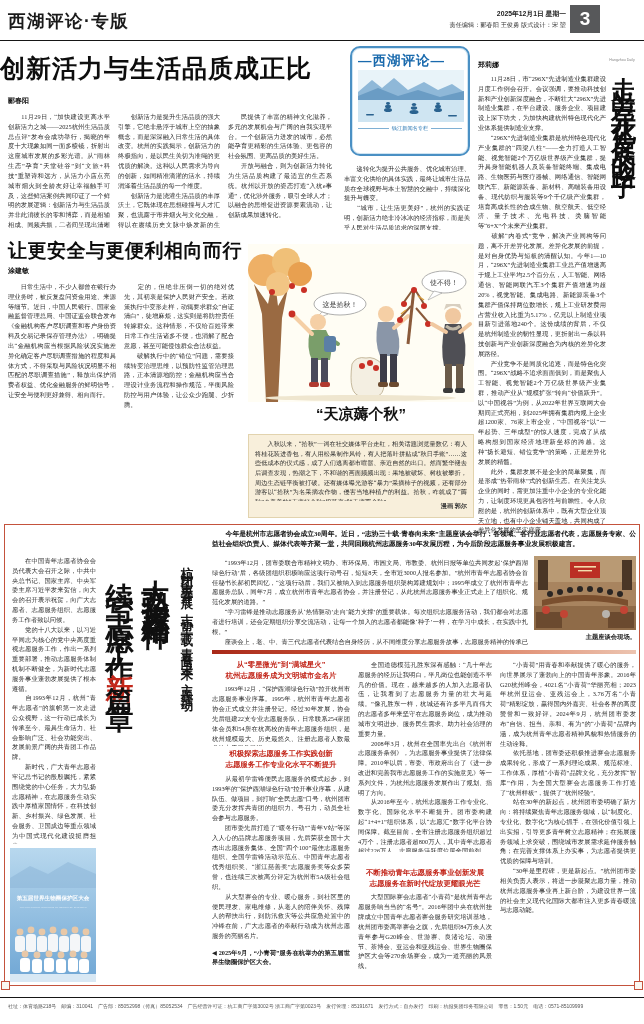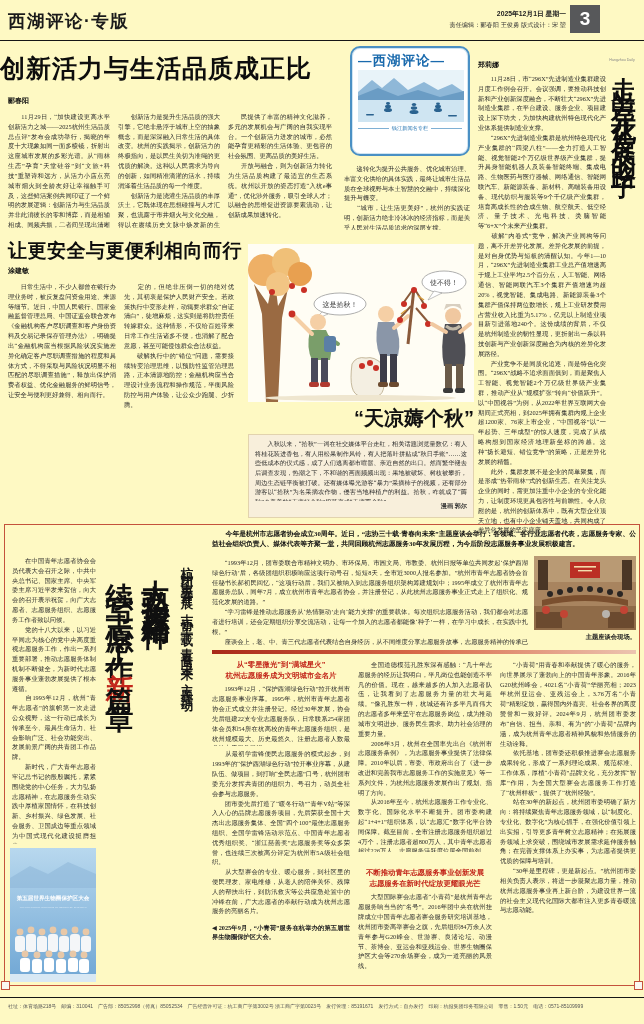--- a/index.html
+++ b/index.html
@@ -1,16 +1,16 @@
 <!DOCTYPE html>
 <html><head>
 <meta charset="utf-8">
 <style>
   html,body{margin:0;padding:0;background:#e9e7e0;}
-  .page{position:relative;width:644px;height:1024px;background:#fef9c3;overflow:hidden;
+  .page{position:relative;width:644px;height:1024px;background:#ffffff;overflow:hidden;
         font-family:"Liberation Serif","DejaVu Serif",serif;color:#222;}
   .abs{position:absolute;}
   .txt{font-size:6.3px;line-height:1.56;text-align:justify;white-space:pre-line;color:#2b2b2b;overflow:hidden;}
   .hl{font-family:"Liberation Sans","DejaVu Sans",sans-serif;font-weight:900;color:#0d0d0d;}
   .author{font-size:7px;font-weight:bold;color:#111;font-family:"Liberation Sans",sans-serif;}
   .v{writing-mode:vertical-rl;}
   .red{color:#c3271b;}
   .subhead{font-family:Liberation Sans, sans-serif;font-weight:bold;color:#c3271b;
            font-size:7.4px;line-height:1.45;text-align:center;white-space:pre-line;}
   .rule{position:absolute;left:0;width:644px;border-top:1.6px solid #161616;}
@@ -28,22 +28,22 @@
   
   .wl-box{position:absolute;left:350px;top:46px;width:120px;height:110px;background:#fff;
           border:2px solid #4a90c4;border-radius:10px;box-shadow:inset 0 0 0 1px #cfe4f2;padding:4px 6px;box-sizing:border-box;}
   .wl-title{font-family:"Liberation Sans",sans-serif;font-weight:900;font-size:13.5px;color:#1a6aad;
             text-align:left;letter-spacing:1px;}
   .wl-sub{display:flex;align-items:center;gap:3px;margin-top:3px;}
   .wl-sub .ln{flex:1;height:1px;background:#7fb0d4;}
   .wl-sub .t{font-size:5.2px;color:#2a78b4;white-space:nowrap;}
   
   .cartoon-wrap{position:absolute;left:248px;top:244px;width:226px;}
-  .cartoon-cap{font-family:"Liberation Sans",sans-serif;font-weight:900;font-size:20px;color:#111;
-               text-align:right;margin-top:3px;}
+  .cartoon-cap{font-family:"Liberation Sans",sans-serif;font-weight:900;font-size:15px;color:#111;
+               text-align:center;margin-top:3px;}
   .commentary{position:absolute;left:248px;top:434px;width:226px;height:84px;background:#f8efdb;
               border:1px solid #e2d3ae;box-sizing:border-box;padding:4px 6px;}
   .commentary .txt{font-size:6.2px;height:62px;}
   .credit{font-size:6.2px;font-weight:bold;text-align:right;color:#333;margin-top:1px;}
   
   .frame{position:absolute;left:4px;top:524px;width:636px;height:462px;border:1.2px solid #c4523c;box-sizing:border-box;}
   .corner{position:absolute;width:7px;height:7px;border:1.2px solid #c4523c;background:#faf8f2;}
   .band{position:absolute;left:212px;top:650px;width:424px;height:4px;
         background:linear-gradient(to right,#a82818,#d96b4a,#ecc4b0);}
   .bigv{font-family:"Liberation Sans","DejaVu Sans",sans-serif;font-weight:900;font-size:28px;color:#101010;}
@@ -311,20 +311,22 @@
         </g>
       </g>
       <rect x="0" y="126" width="86" height="8" fill="#d8e8f4"></rect>
     </svg>
   </div>
 
   <div class="abs" style="left:212px;top:660px;width:138px;height:322px;overflow:hidden;">
     <div class="subhead">从“零星微光”到“满城星火”
 杭州志愿服务成为文明城市金名片</div>
     <div class="txt" style="height:62px;margin-top:3px;">　　1993年12月，“保护西湖绿色行动”拉开杭州市志愿服务事业序幕。1995年，杭州市青年志愿者协会正式成立并注册登记。经过30年发展，协会先后组建22支专业志愿服务队，日常联系254家团体会员和54所在杭高校的青年志愿服务组织，是杭州规模最大、历史最悠久、注册志愿者人数最多的志愿服务组织。</div>
+    <div class="subhead" style="margin-top:3px;">积极探索志愿服务工作实践创新
+志愿服务工作专业化水平不断提升</div>
     <div class="txt" style="height:172px;margin-top:3px;">　　从最初学雷锋便民志愿服务的模式起步，到1993年的“保护西湖绿色行动”拉开事业序幕，从建队伍、做项目，到打响“全民志愿”口号，杭州团市委充分发挥共青团的组织力、号召力，动员全社会参与志愿服务。
 　　团市委先后打造了“暖冬行动”“青年V站”等深入人心的品牌志愿服务项目，先后荣获全国十大杰出志愿服务集体、全国“四个100”最佳志愿服务组织、全国学雷锋活动示范点、中国青年志愿者优秀组织奖、“浙江慈善奖”志愿服务奖等众多荣誉，也连续三次被高分评定为杭州市5A级社会组织。
 　　从大型赛会的专业、暖心服务，到社区里的便民理发、家电维修，从老人的陪伴关怀、残障人的帮扶出行，到防汛救灾等公共应急处置中的冲锋在前，广大志愿者的奉献行动成为杭州志愿服务的亮丽名片。</div>
     <div class="capt-l">◀ 2025年9月，“小青荷”服务在杭举办的第五届世界生物圈保护区大会。</div>
   </div>
 
   <div class="abs" style="left:358px;top:660px;width:134px;height:322px;overflow:hidden;">
     <div class="txt" style="height:192px;">　　全国道德模范孔胜东深有感触：“几十年志愿服务的经历让我明白，平凡岗位也能创造不平凡的价值。现在，越来越多的人加入志愿者队伍，让我看到了志愿服务力量的壮大与延续。”像孔胜东一样，杭城还有许多平凡而伟大的志愿者多年来坚守在志愿服务岗位，成为推动城市文明进步、服务民生需求、助力社会治理的重要力量。
 　　2008年3月，杭州在全国率先出台《杭州市志愿服务条例》，为志愿服务事业提供了法律保障。2010年以后，市委、市政府出台了《进一步改进和完善我市志愿服务工作的实施意见》等一系列文件，为杭州志愿服务发展作出了规划、指明了方向。
 　　从2016年至今，杭州志愿服务工作专业化、数字化、国际化水平不断提升。团市委构建起“1+4+1”组织体系，以“志愿汇”数字化平台协同保障。截至目前，全市注册志愿服务组织超过4万个，注册志愿者超800万人，其中青年志愿者超过226万人，志愿服务活跃度位居全国前列。</div>

